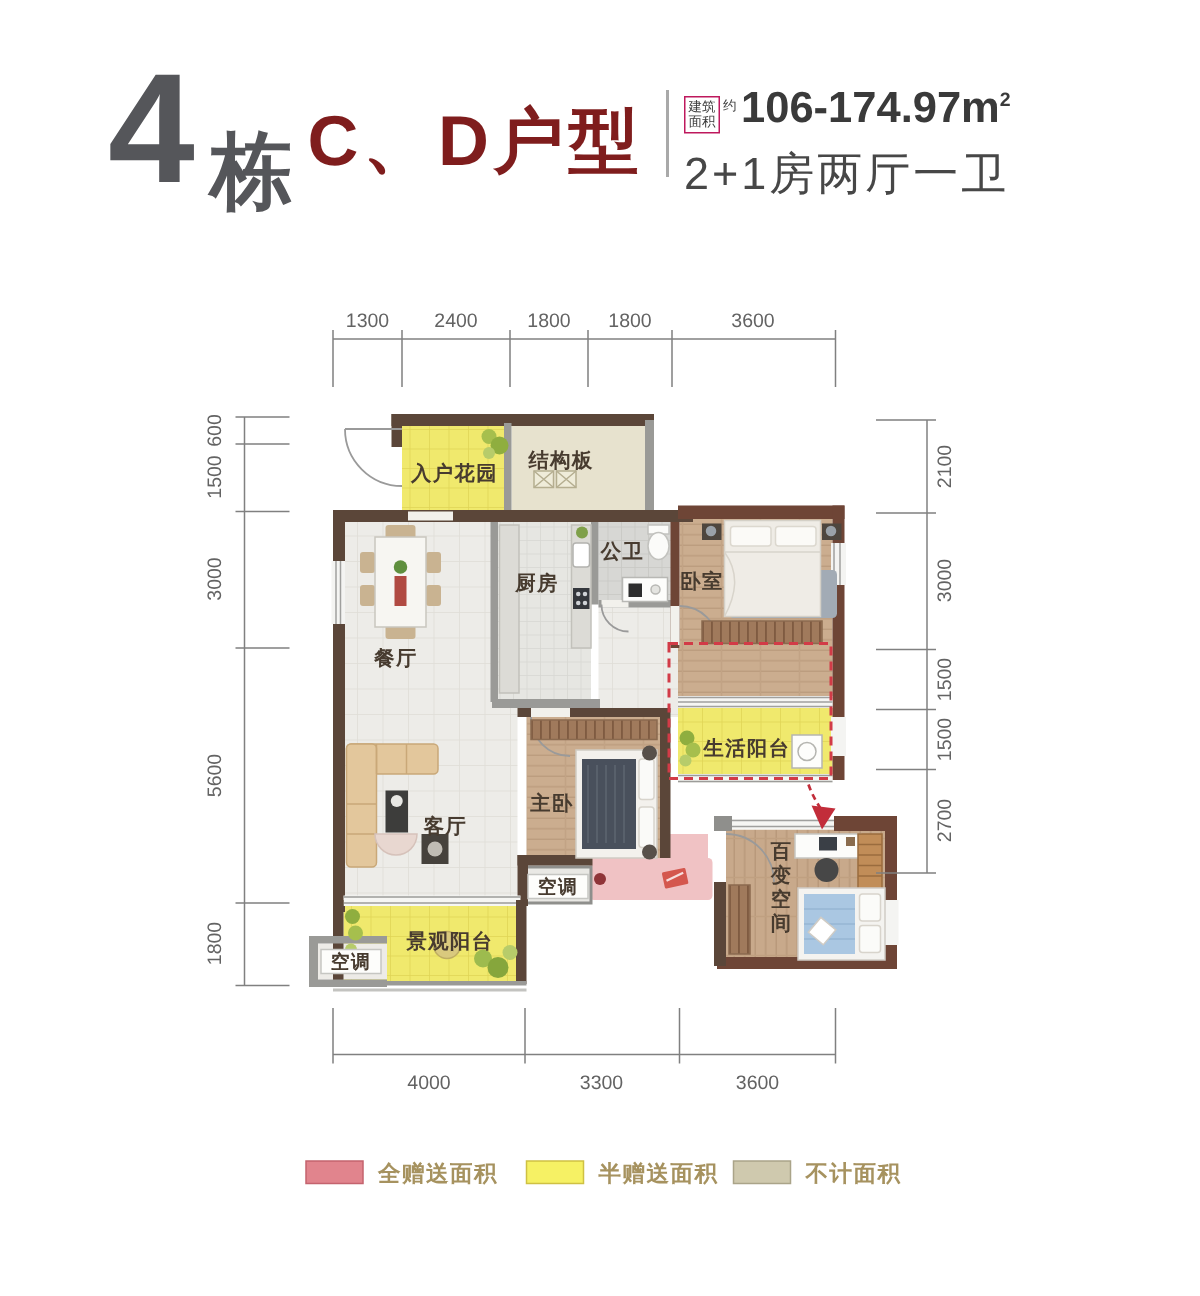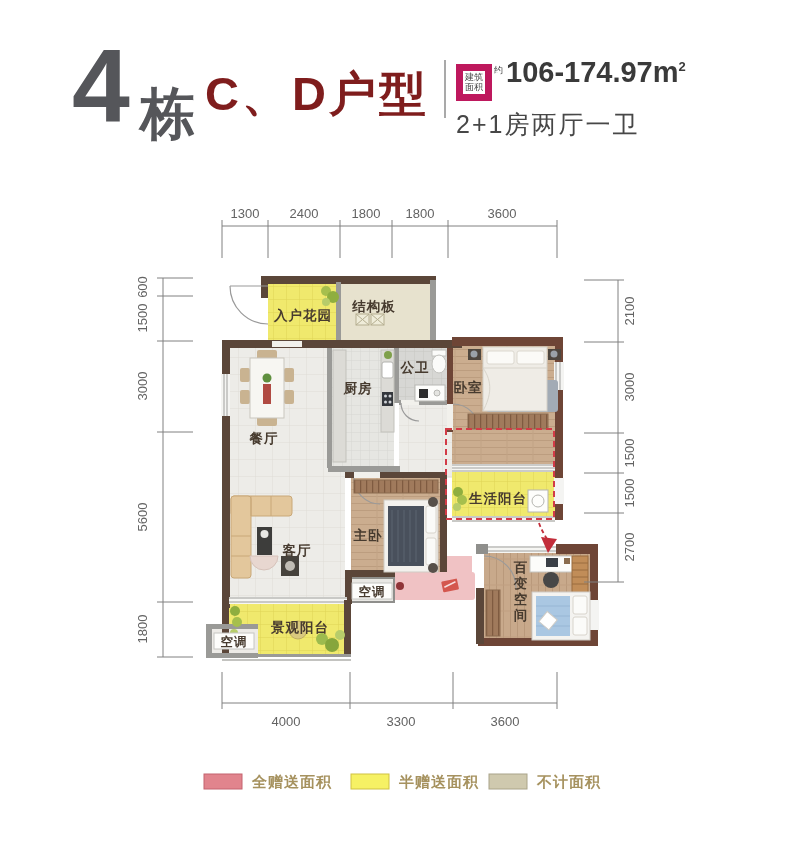--- a/index.html
+++ b/index.html
@@ -5,25 +5,25 @@
   html,body{margin:0;padding:0;background:#ffffff;}
   body{width:800px;height:864px;position:relative;font-family:"Liberation Sans","DejaVu Sans",sans-serif;overflow:hidden;}
   .abs{position:absolute;}
   
   .bnum{left:72px;top:34px;font-size:104px;line-height:1;font-weight:bold;color:#55565a;}
   .bsuf{left:140px;top:86px;font-size:56px;line-height:1;font-weight:bold;color:#55565a;}
   .uname{left:205px;top:70px;font-size:47px;line-height:1;font-weight:bold;color:#7f1d1d;letter-spacing:3px;}
   .vdiv{left:444px;top:60px;width:2px;height:58px;background:#a9a9a9;}
   .hright{left:456px;top:58px;}
   .arearow{display:flex;align-items:flex-start;}
-  .areatag{display:flex;flex-direction:column;border:7px solid #be185d;color:#3c3c3c;font-size:9px;line-height:1.15;padding:1px 2px;margin-top:6px;}
+  .areatag{display:flex;flex-direction:column;border:1px solid #be185d;color:#3c3c3c;font-size:9px;line-height:1.15;padding:1px 2px;margin-top:6px;}
   .approx{font-size:9px;color:#3c3c3c;margin:6px 3px 0 2px;}
   .areaval{font-size:29px;font-weight:bold;color:#3a3a3a;line-height:1;}
   .areaval sup{font-size:13px;font-weight:bold;}
-  .config{font-size:25px;color:#474747;margin-top:7px;letter-spacing:2px;font-weight:500;}
+  .config{font-size:30px;color:#474747;margin-top:7px;letter-spacing:2px;font-weight:500;}
   svg text{font-family:"Liberation Sans","DejaVu Sans",sans-serif;}
   .roomlbl{fill:#473b2f;font-size:13.5px;font-weight:600;letter-spacing:1px;}
   .dimlbl{fill:#636363;font-size:13px;}
   .leglbl{fill:#a6925f;font-size:15px;font-weight:600;letter-spacing:1px;}
 </style>
 </head>
 <body>
 
 <div class="abs bnum">4</div>
 <div class="abs bsuf">栋</div>

